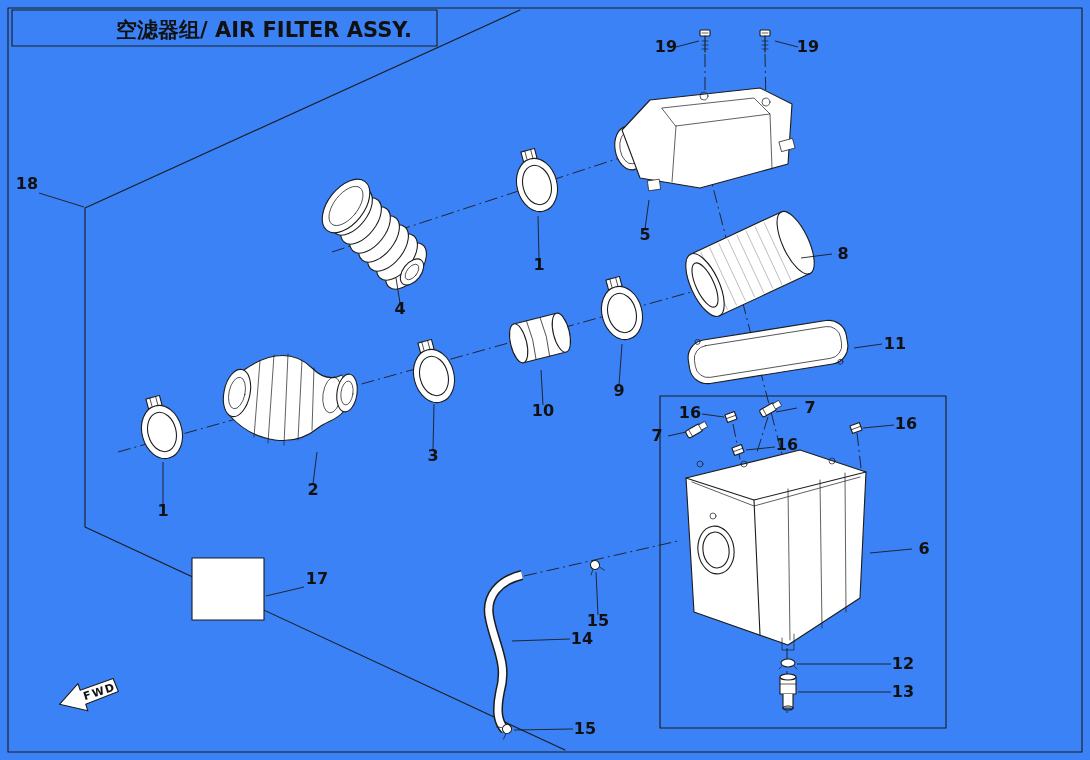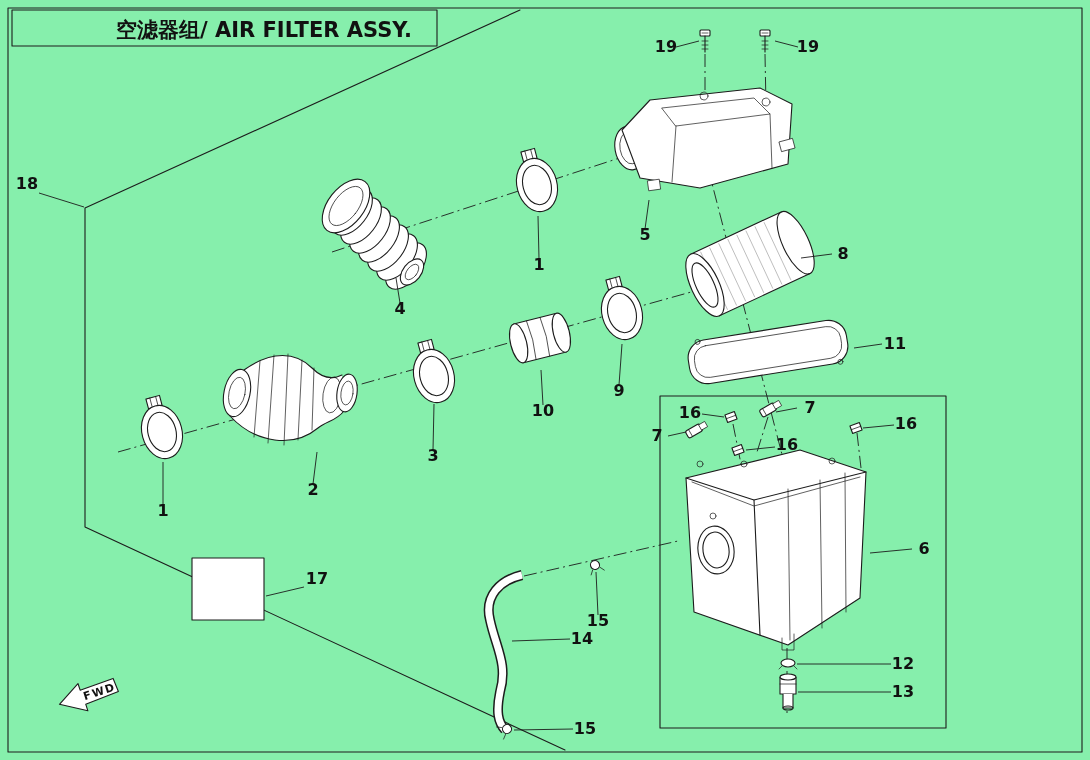--- a/index.html
+++ b/index.html
@@ -1,16 +1,16 @@
 <!DOCTYPE html>
 <html><head>
 <meta charset="utf-8">
 <style>
   html,body{margin:0;padding:0;background:#fff;}
-  #stage{position:relative;width:1090px;height:760px;background:#86efac;overflow:hidden;}
+  #stage{position:relative;width:1090px;height:760px;background:#3b82f6;overflow:hidden;}
   svg{display:block;}
   .ln{stroke:#1c1c1c;stroke-width:1.1;fill:none;stroke-linejoin:round;stroke-linecap:round}
   .lnf{stroke:#1c1c1c;stroke-width:1.1;fill:#fff;stroke-linejoin:round}
   .thin{stroke:#1c1c1c;stroke-width:.7;fill:none;stroke-linecap:round}
   .thinf{stroke:#1c1c1c;stroke-width:.7;fill:#fff}
   .dash{stroke:#1c1c1c;stroke-width:.9;fill:none;stroke-dasharray:13 4 2 4}
   .lead{stroke:#1c1c1c;stroke-width:.9;fill:none}
   .wfill{fill:#fff;stroke:none}
   .pleat{stroke:#8a8a8a;stroke-width:.5;fill:none}
   .part-num{font-family:"DejaVu Sans",sans-serif;font-size:16px;font-weight:600;fill:#111;text-anchor:middle}

